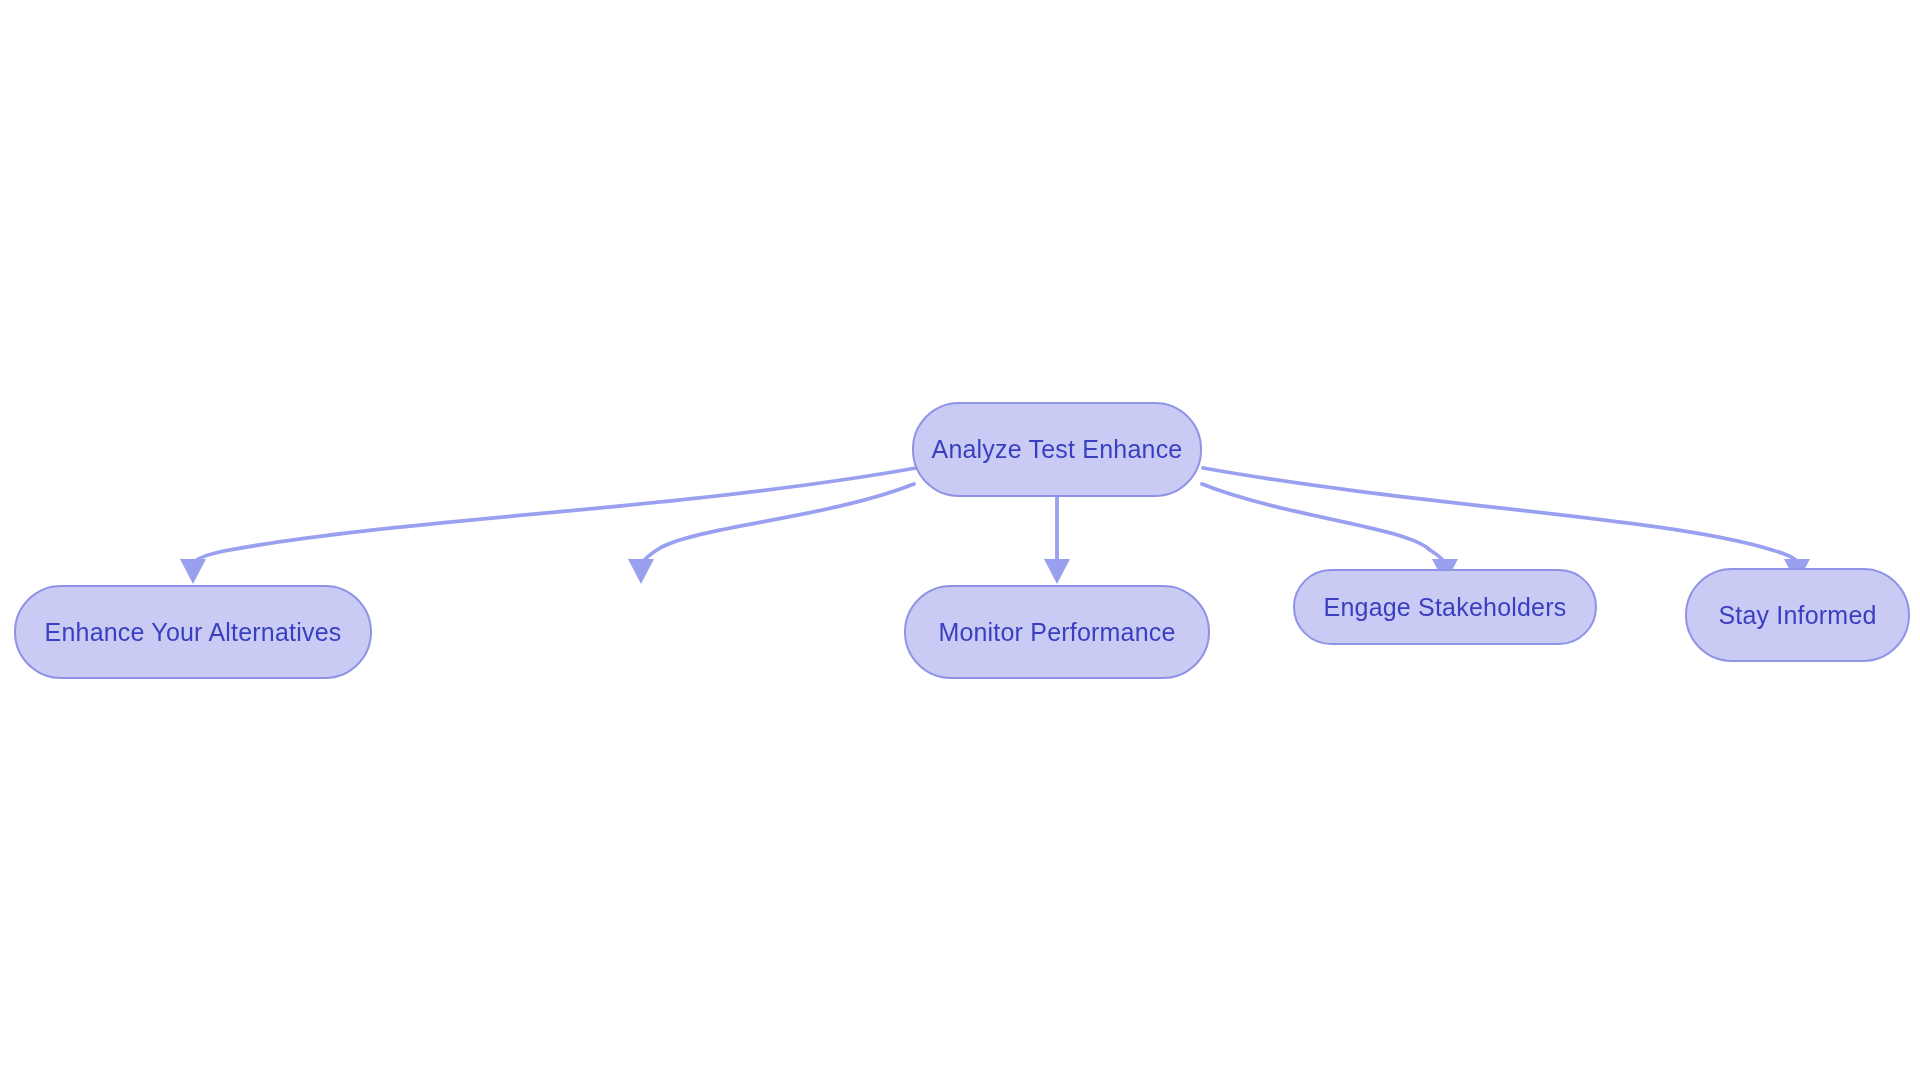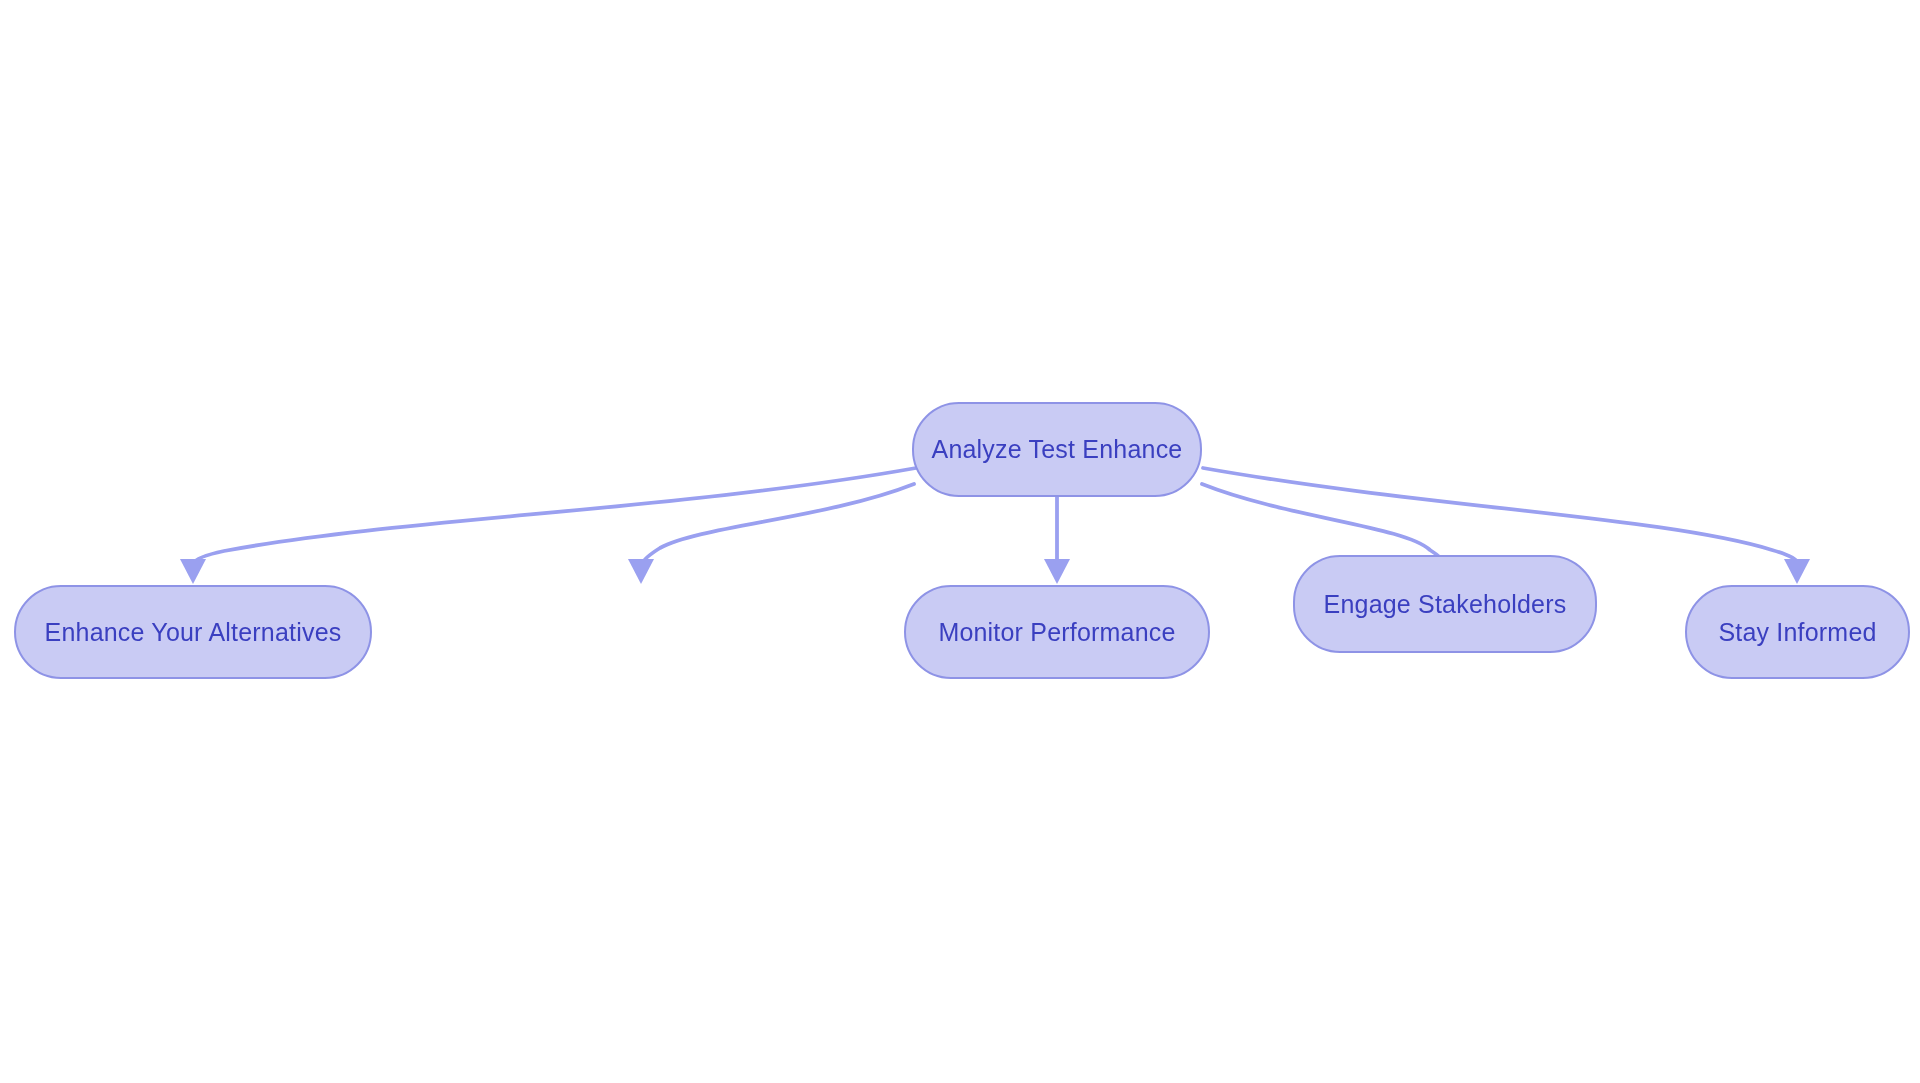--- a/index.html
+++ b/index.html
@@ -40,22 +40,22 @@
     color: var(--text);
     font-size: 25px;
     letter-spacing: 0.2px;
     white-space: nowrap;
     text-align: center;
   }
   .node.root  { left: 912px;  top: 402px; width: 290px; height: 95px; }
   .node.c1    { left: 14px;   top: 585px; width: 358px; height: 94px; text-align: right; }
   .node.c2    { left: 463px;  top: 585px; width: 357px; height: 94px; }
   .node.c3    { left: 904px;  top: 585px; width: 306px; height: 94px; }
-  .node.c4    { left: 1293px; top: 555px; width: 304px; height: 98px; }
-  .node.c5    { left: 1685px; top: 585px; width: 225px; height: 94px; }
+  .node.c4    { left: 1293px; top: 569px; width: 304px; height: 76px; }
+  .node.c5    { left: 1685px; top: 568px; width: 225px; height: 94px; }
   .edge-path {
     fill: none;
     stroke: var(--edge);
     stroke-width: 3.8;
     stroke-linecap: round;
   }
   .arrowhead { fill: var(--edge); stroke: none; }
 </style>
 </head>
 <body>

